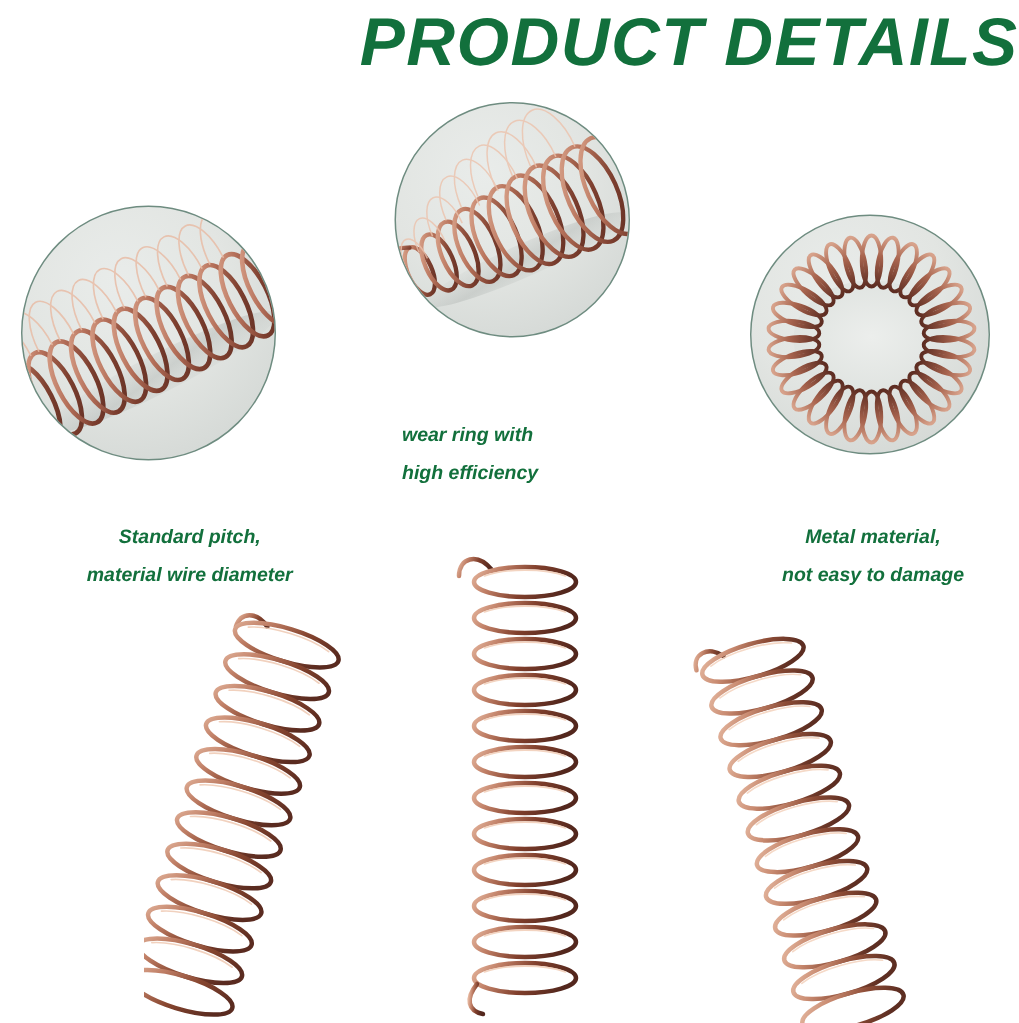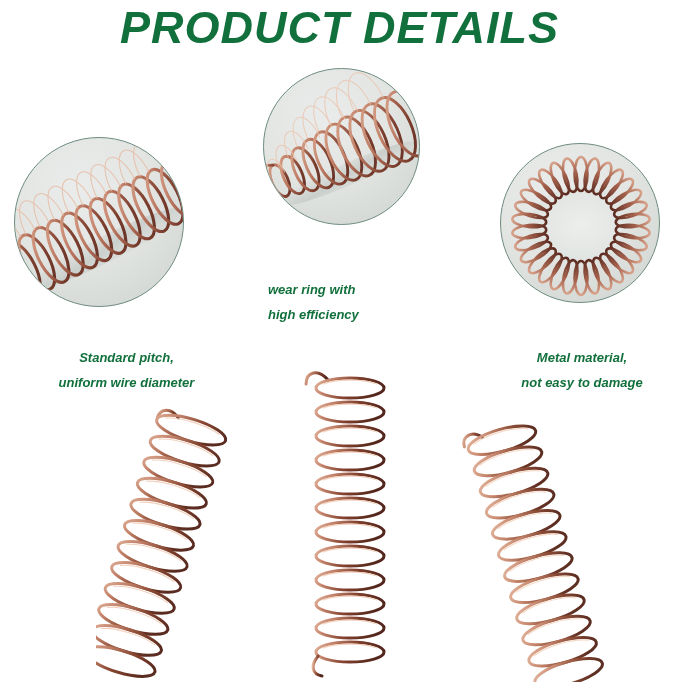--- a/index.html
+++ b/index.html
@@ -15,21 +15,21 @@
     font-family: "Liberation Sans", sans-serif;
     -webkit-font-smoothing: antialiased;
   }
 
   
   .title {
     position: absolute;
     left: 0;
     top: 2px;
     width: 679px;
-    text-align: center;
+    text-align: right;
     font-family: "Liberation Sans", sans-serif;
     font-size: 45px;
     font-weight: bold;
     font-style: italic;
     letter-spacing: 1px;
     color: #12703c;
     white-space: nowrap;
     line-height: 52px;
   }
 
@@ -289,21 +289,21 @@
           </g>
         <g transform="rotate(348) translate(0,-52)">
             <ellipse cx="0" cy="0" rx="6.5" ry="17"></ellipse>
           </g>
       </g>
     </g>
   </svg>
 </div>
 
 <div class="caption" id="caption-1">Standard pitch,
-uniform wire diameter</div>
+material wire diameter</div>
 
 <div class="caption" id="caption-2">wear ring with
 high efficiency</div>
 
 <div class="caption" id="caption-3">Metal material,
 not easy to damage</div>
 
 <div class="spring-photo" id="spring-bottom-left">
   <svg viewBox="0 0 170 280" width="170" height="280" aria-hidden="true">
     <defs>

